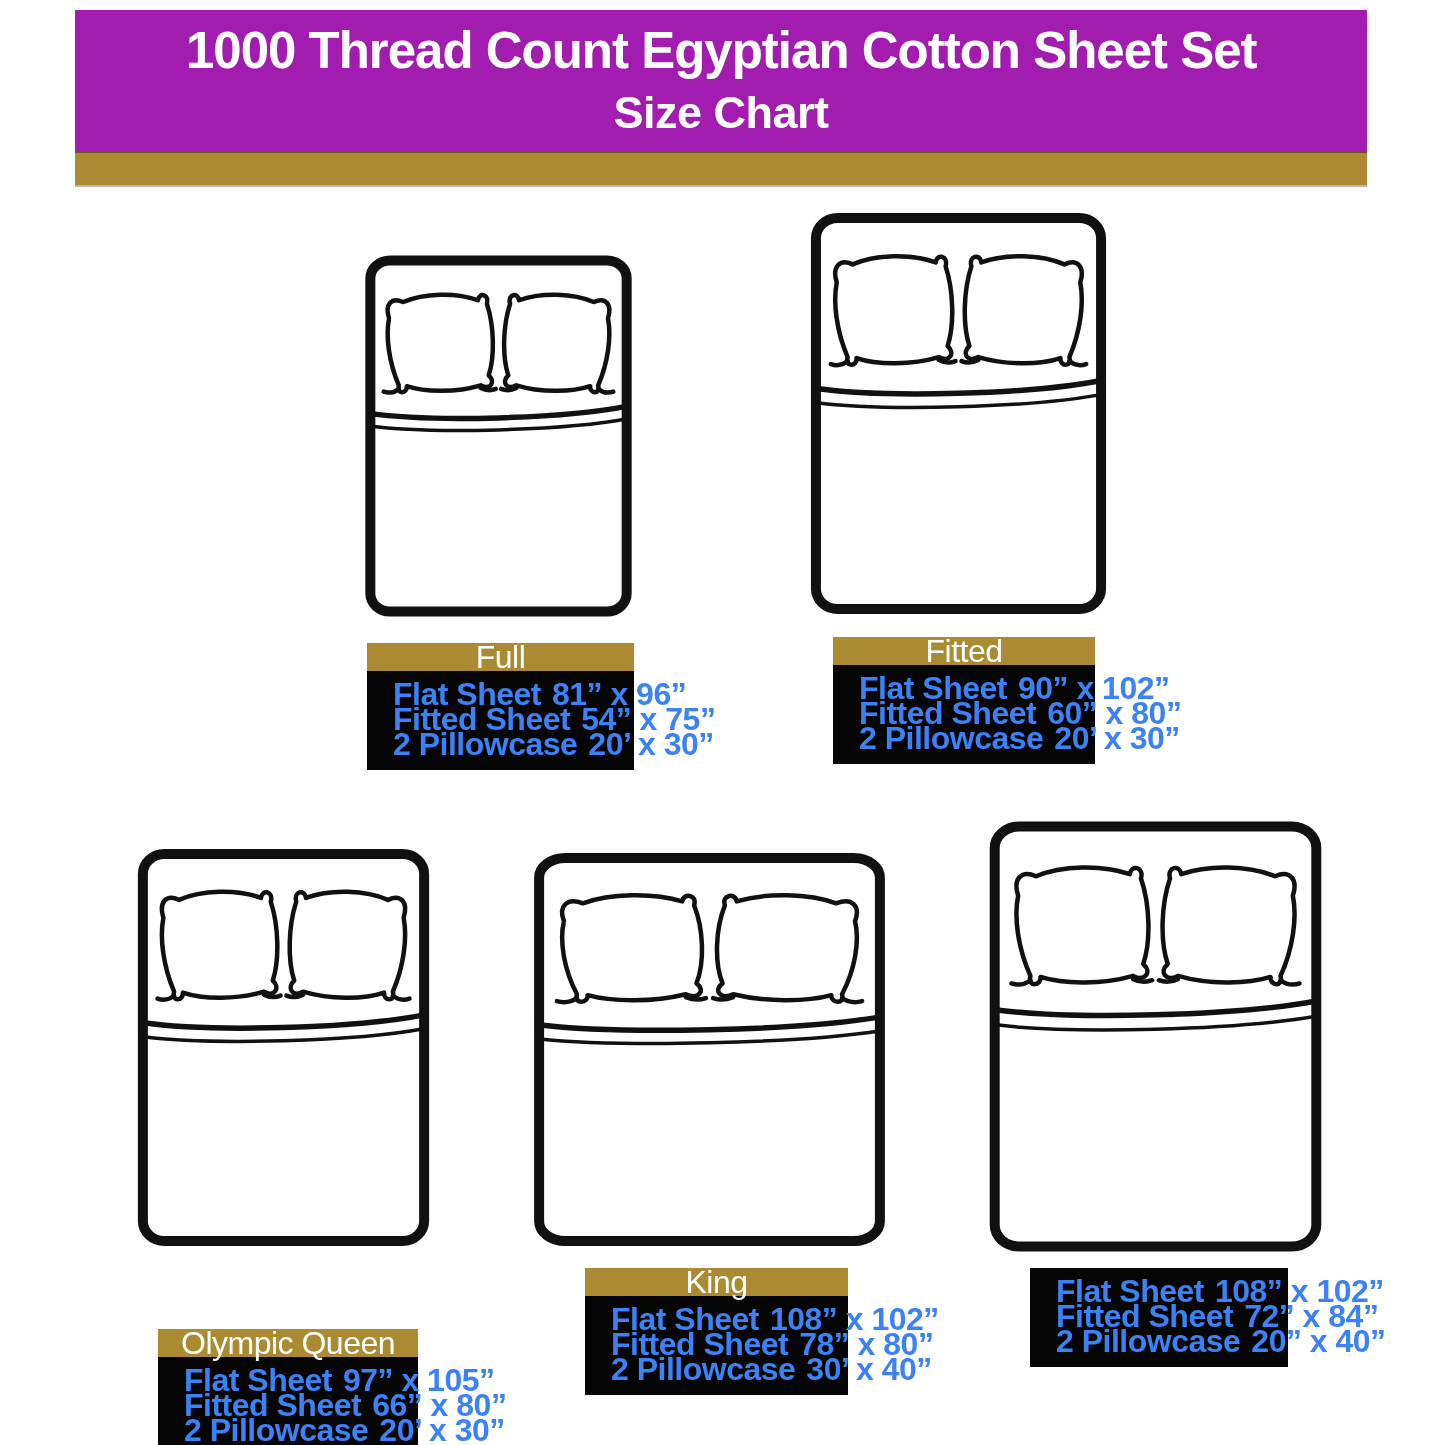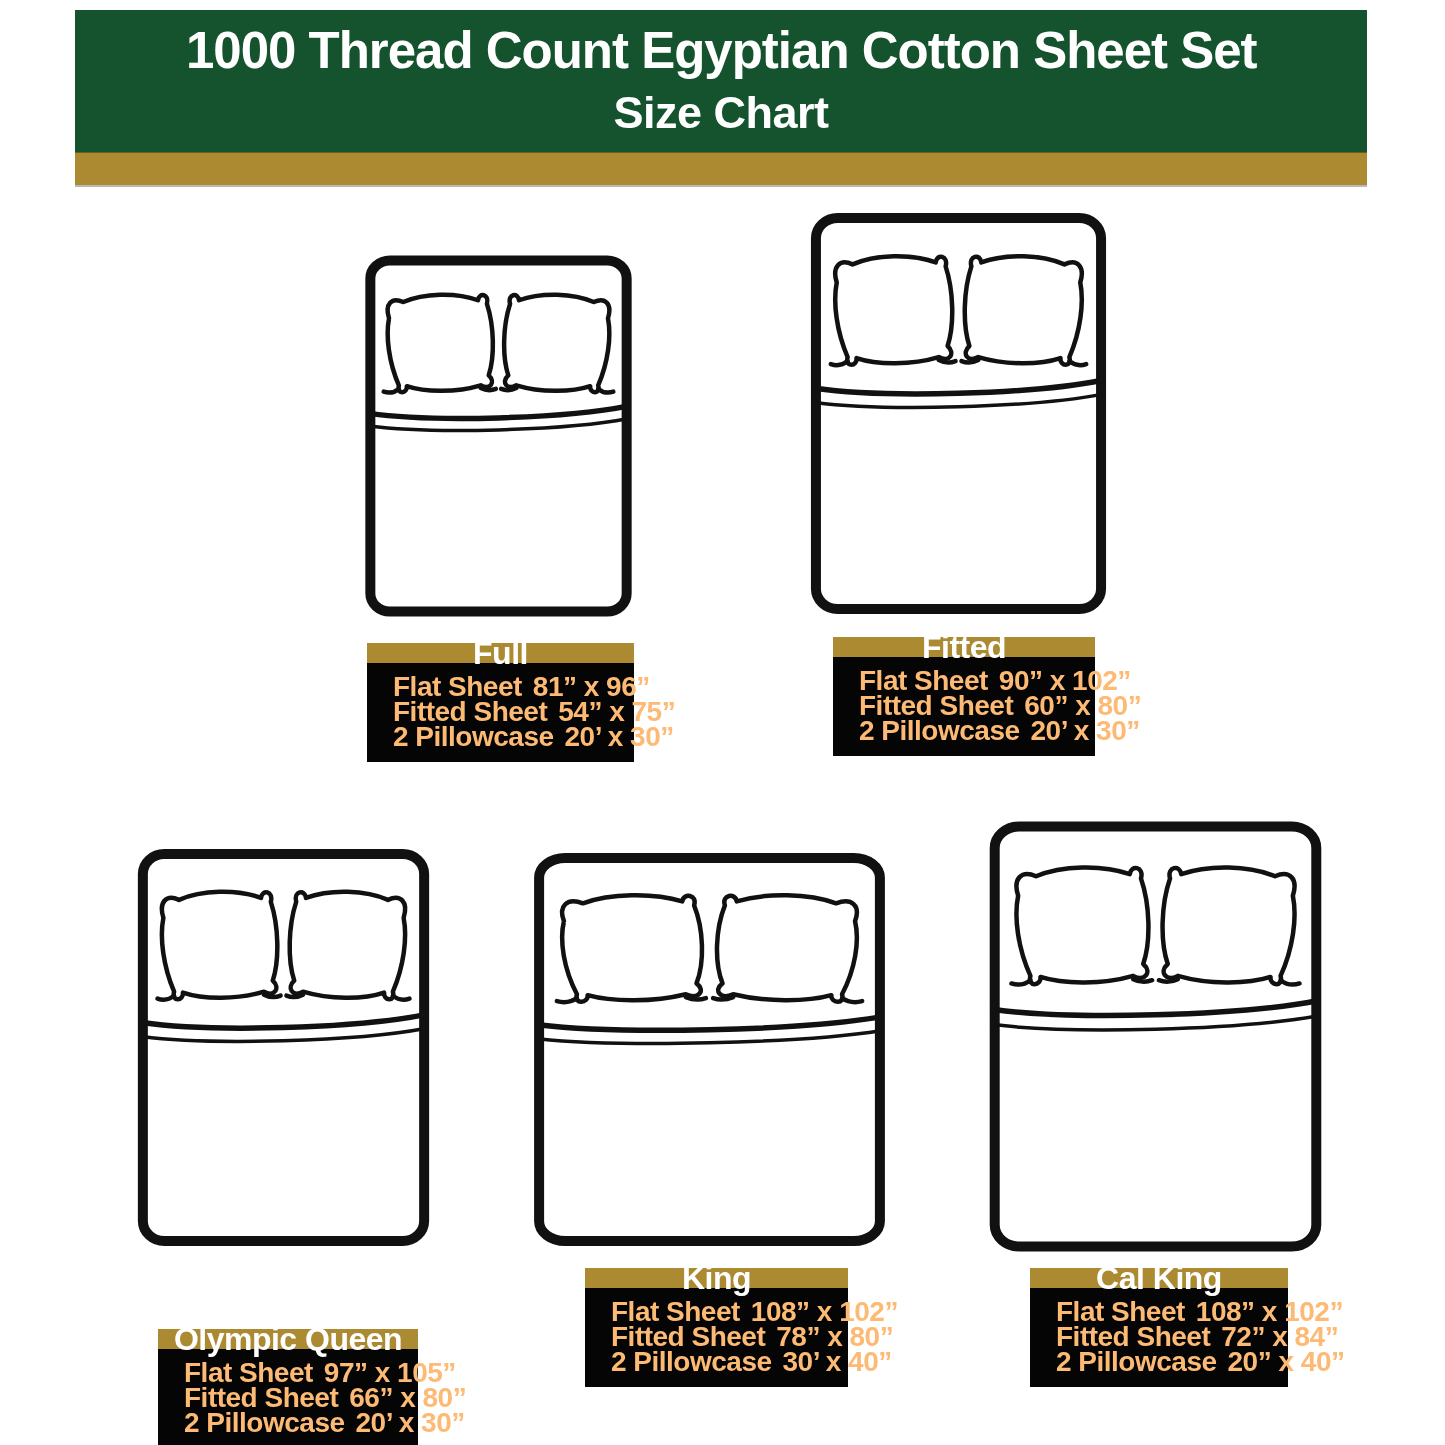--- a/index.html
+++ b/index.html
@@ -3,46 +3,46 @@
 <meta charset="utf-8">
 <style>
   html,body{margin:0;padding:0;background:#ffffff;}
   .stage{
     position:relative;width:1445px;height:1445px;background:#ffffff;overflow:hidden;
     font-family:"Liberation Sans",sans-serif;
   }
   
   .banner{
     position:absolute;left:75px;top:10px;width:1292px;height:142px;
-    background:#14532d;color:#ffffff;text-align:center;
+    background:#a21caf;color:#ffffff;text-align:center;
     display:flex;flex-direction:column;justify-content:center;align-items:center;
   }
   .banner .title{
     font-size:52px;font-weight:bold;letter-spacing:-1px;line-height:1.05;
     transform:scaleX(0.98);white-space:nowrap;
   }
   .banner .subtitle{
     font-size:45px;font-weight:bold;margin-top:10px;letter-spacing:-0.5px;
   }
   .gold-stripe{
     position:absolute;left:75px;top:152px;width:1292px;height:32px;
     background:#ab8a31;border-bottom:2px solid #b9b9b9;border-top:1px solid #6d5a1e;
   }
   
   .bed{position:absolute;}
   .bed svg{display:block;width:100%;height:100%;}
   
   .size-card{position:absolute;}
   .size-card .card-name{
-    background:#ab8a31;color:#ffffff;font-weight:bold;font-size:32px;
-    height:20px;display:flex;align-items:center;justify-content:center;
+    background:#ab8a31;color:#ffffff;font-weight:normal;font-size:32px;
+    height:28px;display:flex;align-items:center;justify-content:center;
     letter-spacing:-0.5px;
   }
   .size-card .card-specs{
-    background:#050505;color:#fdba74;font-weight:bold;font-size:28px;
+    background:#050505;color:#3b82f6;font-weight:bold;font-size:32px;
     padding:11px 10px 13px 26px;letter-spacing:-0.5px;
   }
   .spec-line{line-height:25px;white-space:nowrap;}
   .spec-dims{margin-left:11px;}
 </style>
 </head>
 <body>
 
 <svg width="0" height="0" style="position:absolute" aria-hidden="true">
   <defs>
@@ -149,21 +149,20 @@
   <div class="size-card" style="left:585px;top:1268px;width:263px;text-align:right;">
     <div class="card-name">King</div>
     <div class="card-specs">
       <div class="spec-line"><span>Flat Sheet</span><span class="spec-dims">108” x 102”</span></div>
       <div class="spec-line"><span>Fitted Sheet</span><span class="spec-dims">78” x 80”</span></div>
       <div class="spec-line"><span>2 Pillowcase</span><span class="spec-dims">30’ x 40”</span></div>
     </div>
   </div>
 
   <div class="size-card" style="left:1030px;top:1268px;width:258px;">
-    <div class="card-name">Cal King</div>
     <div class="card-specs">
       <div class="spec-line"><span>Flat Sheet</span><span class="spec-dims">108” x 102”</span></div>
       <div class="spec-line"><span>Fitted Sheet</span><span class="spec-dims">72” x 84”</span></div>
       <div class="spec-line"><span>2 Pillowcase</span><span class="spec-dims">20” x 40”</span></div>
     </div>
   </div>
 
 </div>
 
 </body></html>

